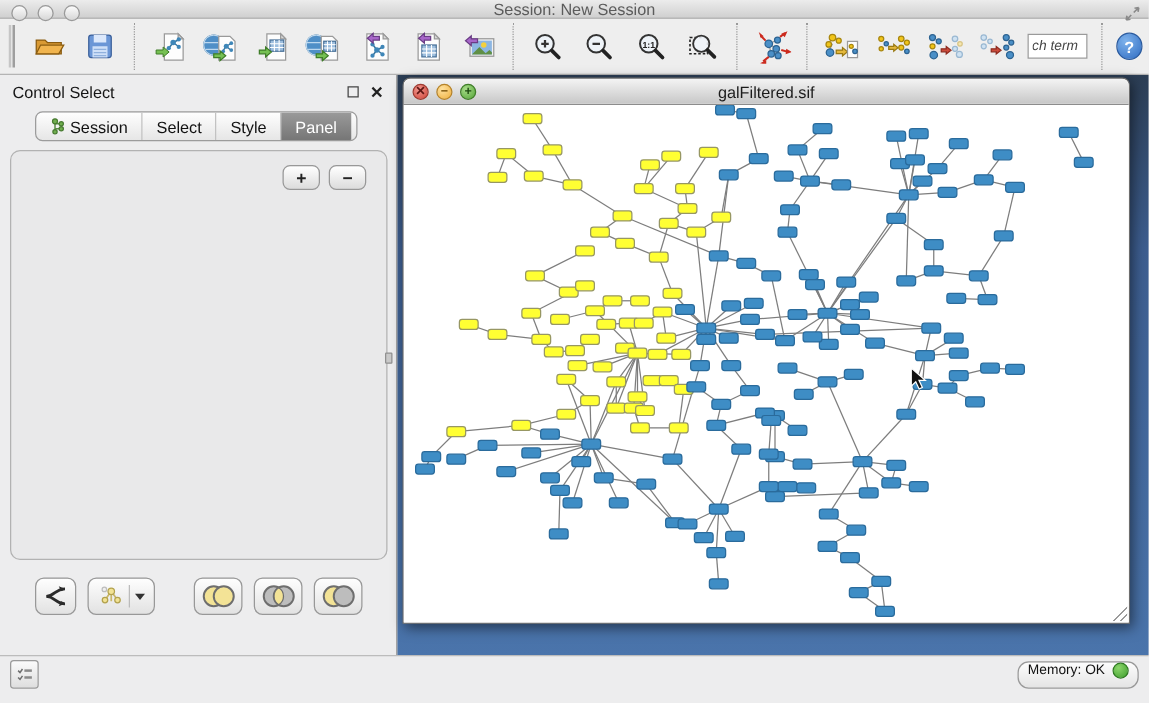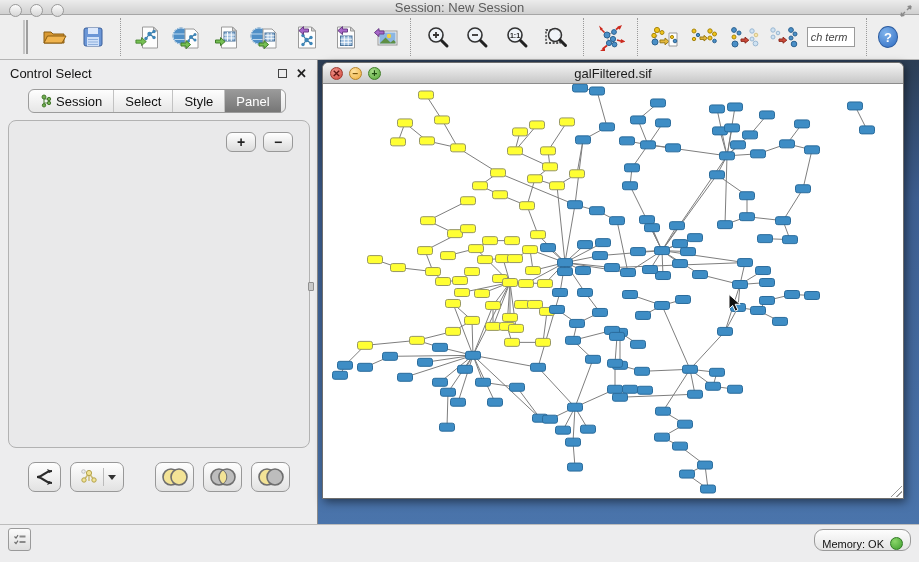--- a/index.html
+++ b/index.html
@@ -10,21 +10,21 @@
   .titlebar { height:15px; background:linear-gradient(#ececec,#d0d0d0); border-bottom:1px solid #a6a6a6;
               display:flex; align-items:center; position:relative; }
   .lights { position:absolute; left:9px; top:4px; display:flex; gap:8px; }
   .light { width:13px; height:13px; border-radius:50%; background:linear-gradient(#fcfcfc,#d6d6d6);
            border:1px solid #999; }
   .app-title { flex:1; text-align:center; font-size:13px; color:#5c5c5c; }
   .expand-glyph { position:absolute; right:6px; top:4px; width:14px; height:14px; }
 
   
   .toolbar { height:45px; background:#eeeeee; border-bottom:1px solid #b4b4b4;
-             display:flex; align-items:center; padding:0 21px; gap:8px; }
+             display:flex; align-items:center; padding:0 5px; gap:8px; }
   .tb-handle { width:5px; height:34px; border-left:2px solid #c6c6c6; border-right:2px solid #9e9e9e; margin:0 2px; }
   .tb-sep { width:1px; height:38px; border-left:1px dotted #9a9a9a; margin:0 3px; }
   .tb-btn { width:34px; height:36px; display:flex; align-items:center; justify-content:center; border-radius:4px; }
   .tb-btn svg { display:block; }
   .search-field { width:48px; height:20px; border:1px solid #9a9a9a; background:#fff;
                   font-style:italic; font-size:11px; color:#444; padding:0 3px;
                   font-family:"Liberation Sans",sans-serif; }
   .help-btn { width:22px; height:22px; border-radius:50%; background:radial-gradient(circle at 35% 30%, #7fb3ec, #2f6cc2);
               border:1px solid #2a5a9e; color:#fff; font-weight:bold; font-size:13px;
               display:flex; align-items:center; justify-content:center; }
@@ -96,21 +96,21 @@
   .resize-grip { position:absolute; right:1px; bottom:1px; width:13px; height:13px;
                  background:repeating-linear-gradient(135deg, transparent 0 2px, #9a9a9a 2px 3px, #fff 3px 4px);
                  clip-path:polygon(100% 0, 100% 100%, 0 100%); }
 
   
   .statusbar { height:30px; background:#ededee; border-top:1px solid #bcbcbc;
                display:flex; align-items:center; justify-content:space-between; padding:0 8px; }
   .task-btn { width:23px; height:23px; border:1px solid #9a9a9a; border-radius:3px;
               background:linear-gradient(#fbfbfb,#dedede); display:flex; align-items:center; justify-content:center; }
   .memory-btn { height:22px; border:1px solid #9a9a9a; border-radius:9px;
-                background:linear-gradient(#fdfdfd,#e4e4e4); display:flex; align-items:flex-end;
+                background:linear-gradient(#fdfdfd,#e4e4e4); display:flex; align-items:flex-start;
                 padding:0 7px; gap:6px; font-size:11px; color:#111; }
   .mem-dot { width:13px; height:13px; border-radius:50%; background:radial-gradient(circle at 35% 30%, #8bd66a, #3f9e2e);
              border:1px solid #2f7a22; }
 </style>
 </head>
 <body>
 
 <div class="titlebar">
   <div class="lights">
     <div class="light"></div>

